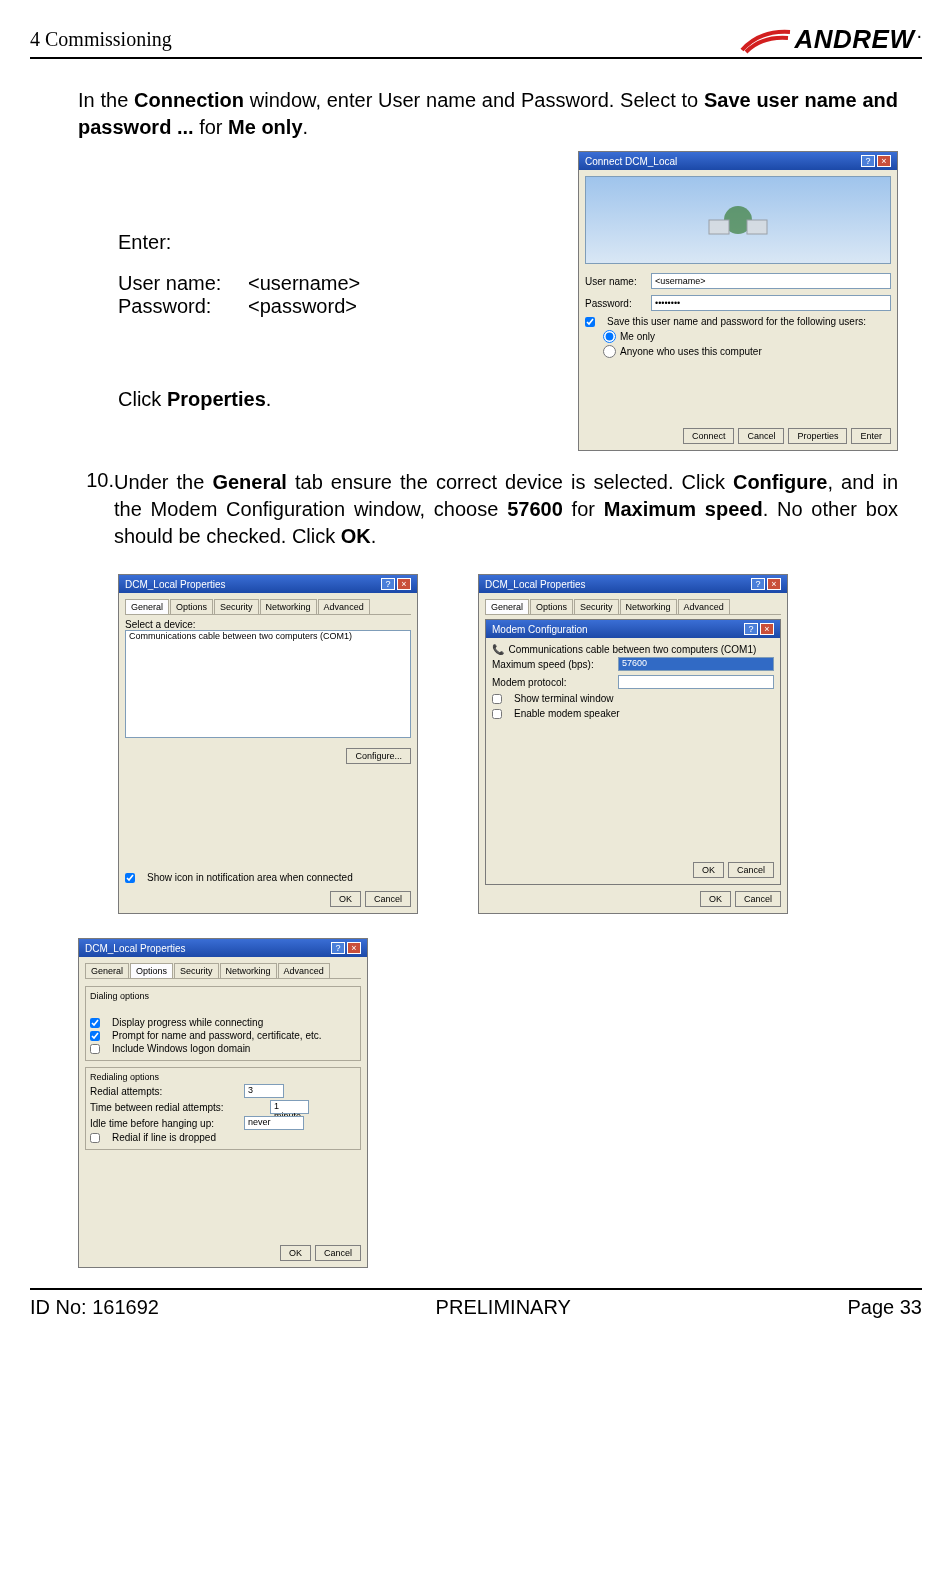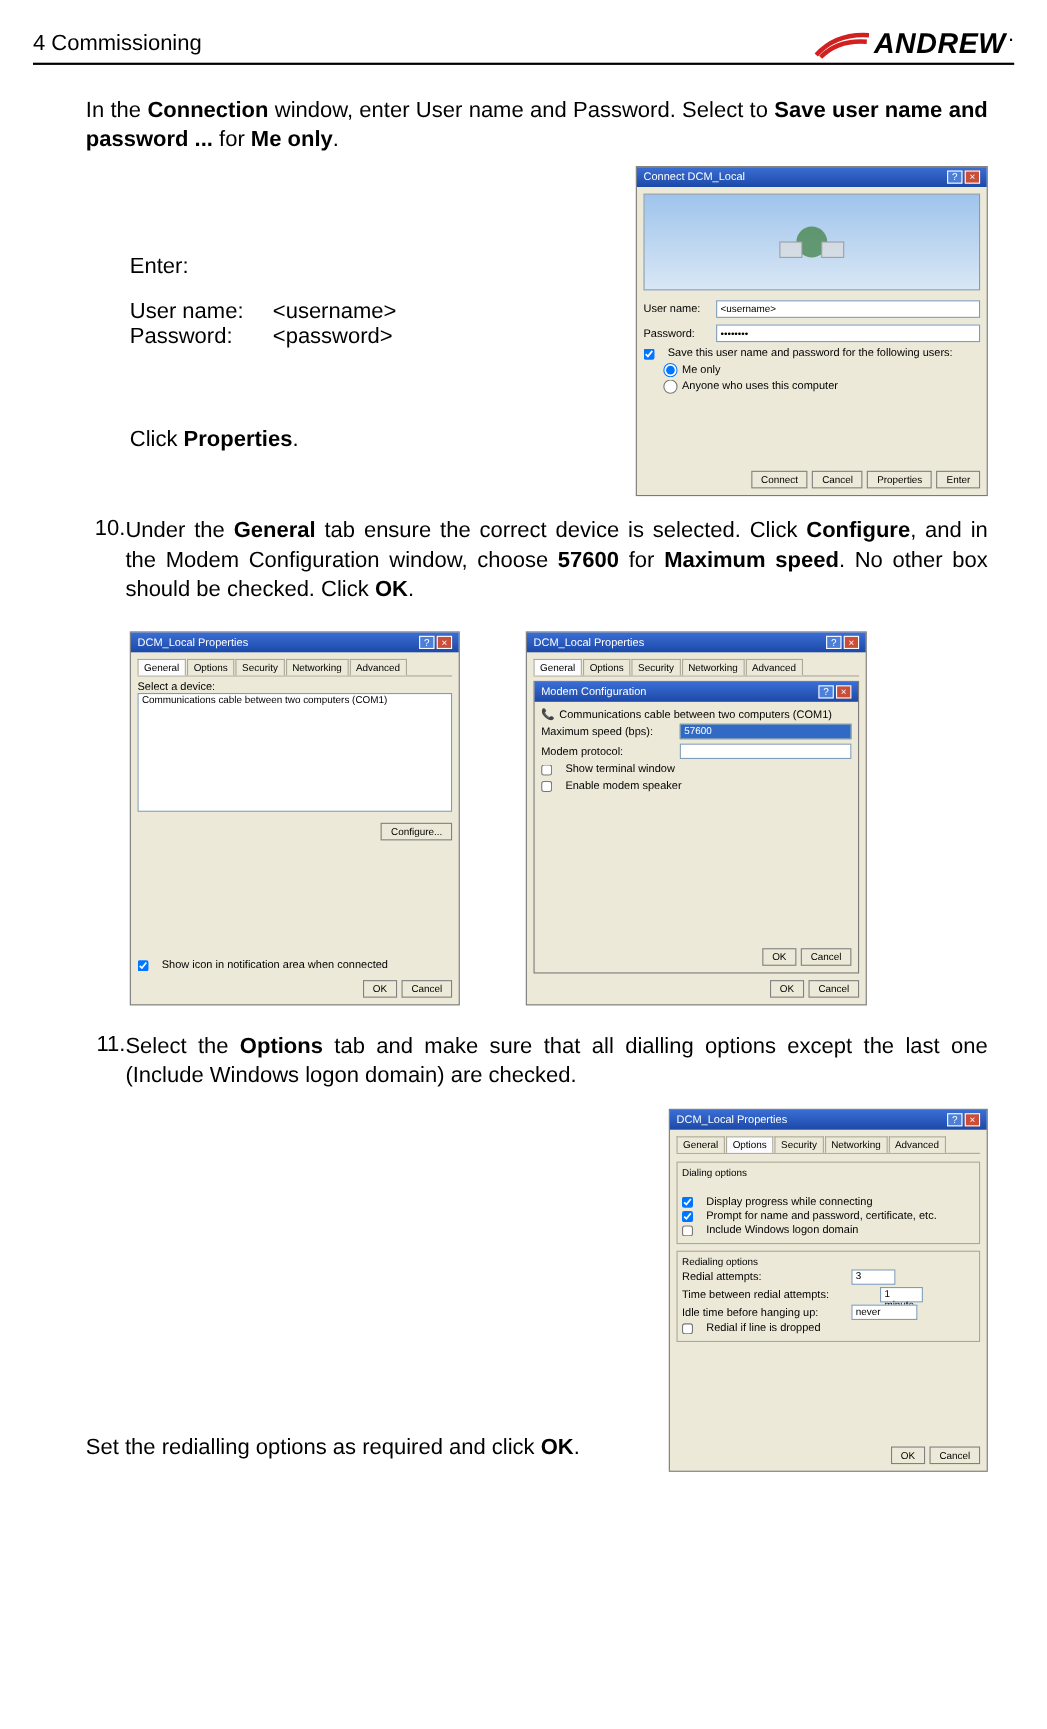--- a/index.html
+++ b/index.html
@@ -19,20 +19,21 @@
     display: flex;
     justify-content: space-between;
     align-items: flex-end;
     border-bottom: 2px solid #000;
     padding-bottom: 2px;
     margin-bottom: 28px;
   }
   .header-left {
     font-size: 20px;
     padding-bottom: 4px;
+    font-family: Liberation Serif, serif;
   }
   .logo {
     display: flex;
     align-items: center;
     gap: 2px;
   }
   .logo-mark svg { display: block; }
   .logo-text {
     font-weight: bold;
     font-style: italic;
@@ -341,31 +342,22 @@
             </div>
           </div>
           <div class="xp-btnrow">
             <button class="xp-btn">OK</button>
             <button class="xp-btn">Cancel</button>
           </div>
         </div>
       </div>
     </div>
 
-    <div class="step">
-      <div class="step-num">11.</div>
-      <div class="step-body para">
-        <span>Select the </span><span class="bold">Options</span><span> tab and make sure that all dialling options except the last one (Include Windows logon domain) are checked.</span>
-      </div>
-    </div>
 
     <div class="options-block">
-      <div class="options-text">
-        <p><span>Set the redialling options as required and click </span><span class="bold">OK</span><span>.</span></p>
-      </div>
 
       <div class="xp dialog-options">
         <div class="xp-title">
           <span>DCM_Local Properties</span>
           <span class="xp-title-icons">
               <span class="help">?</span>
               <span>×</span>
             </span>
         </div>
         <div class="xp-body">
@@ -413,14 +405,19 @@
           <div class="xp-btnrow">
             <button class="xp-btn">OK</button>
             <button class="xp-btn">Cancel</button>
           </div>
         </div>
       </div>
     </div>
 
   </div>
 
+  <div class="footer">
+    <span>ID No: 161692</span>
+    <span>PRELIMINARY</span>
+    <span>Page 33</span>
+  </div>
 
 </div>
 
 </body></html>

